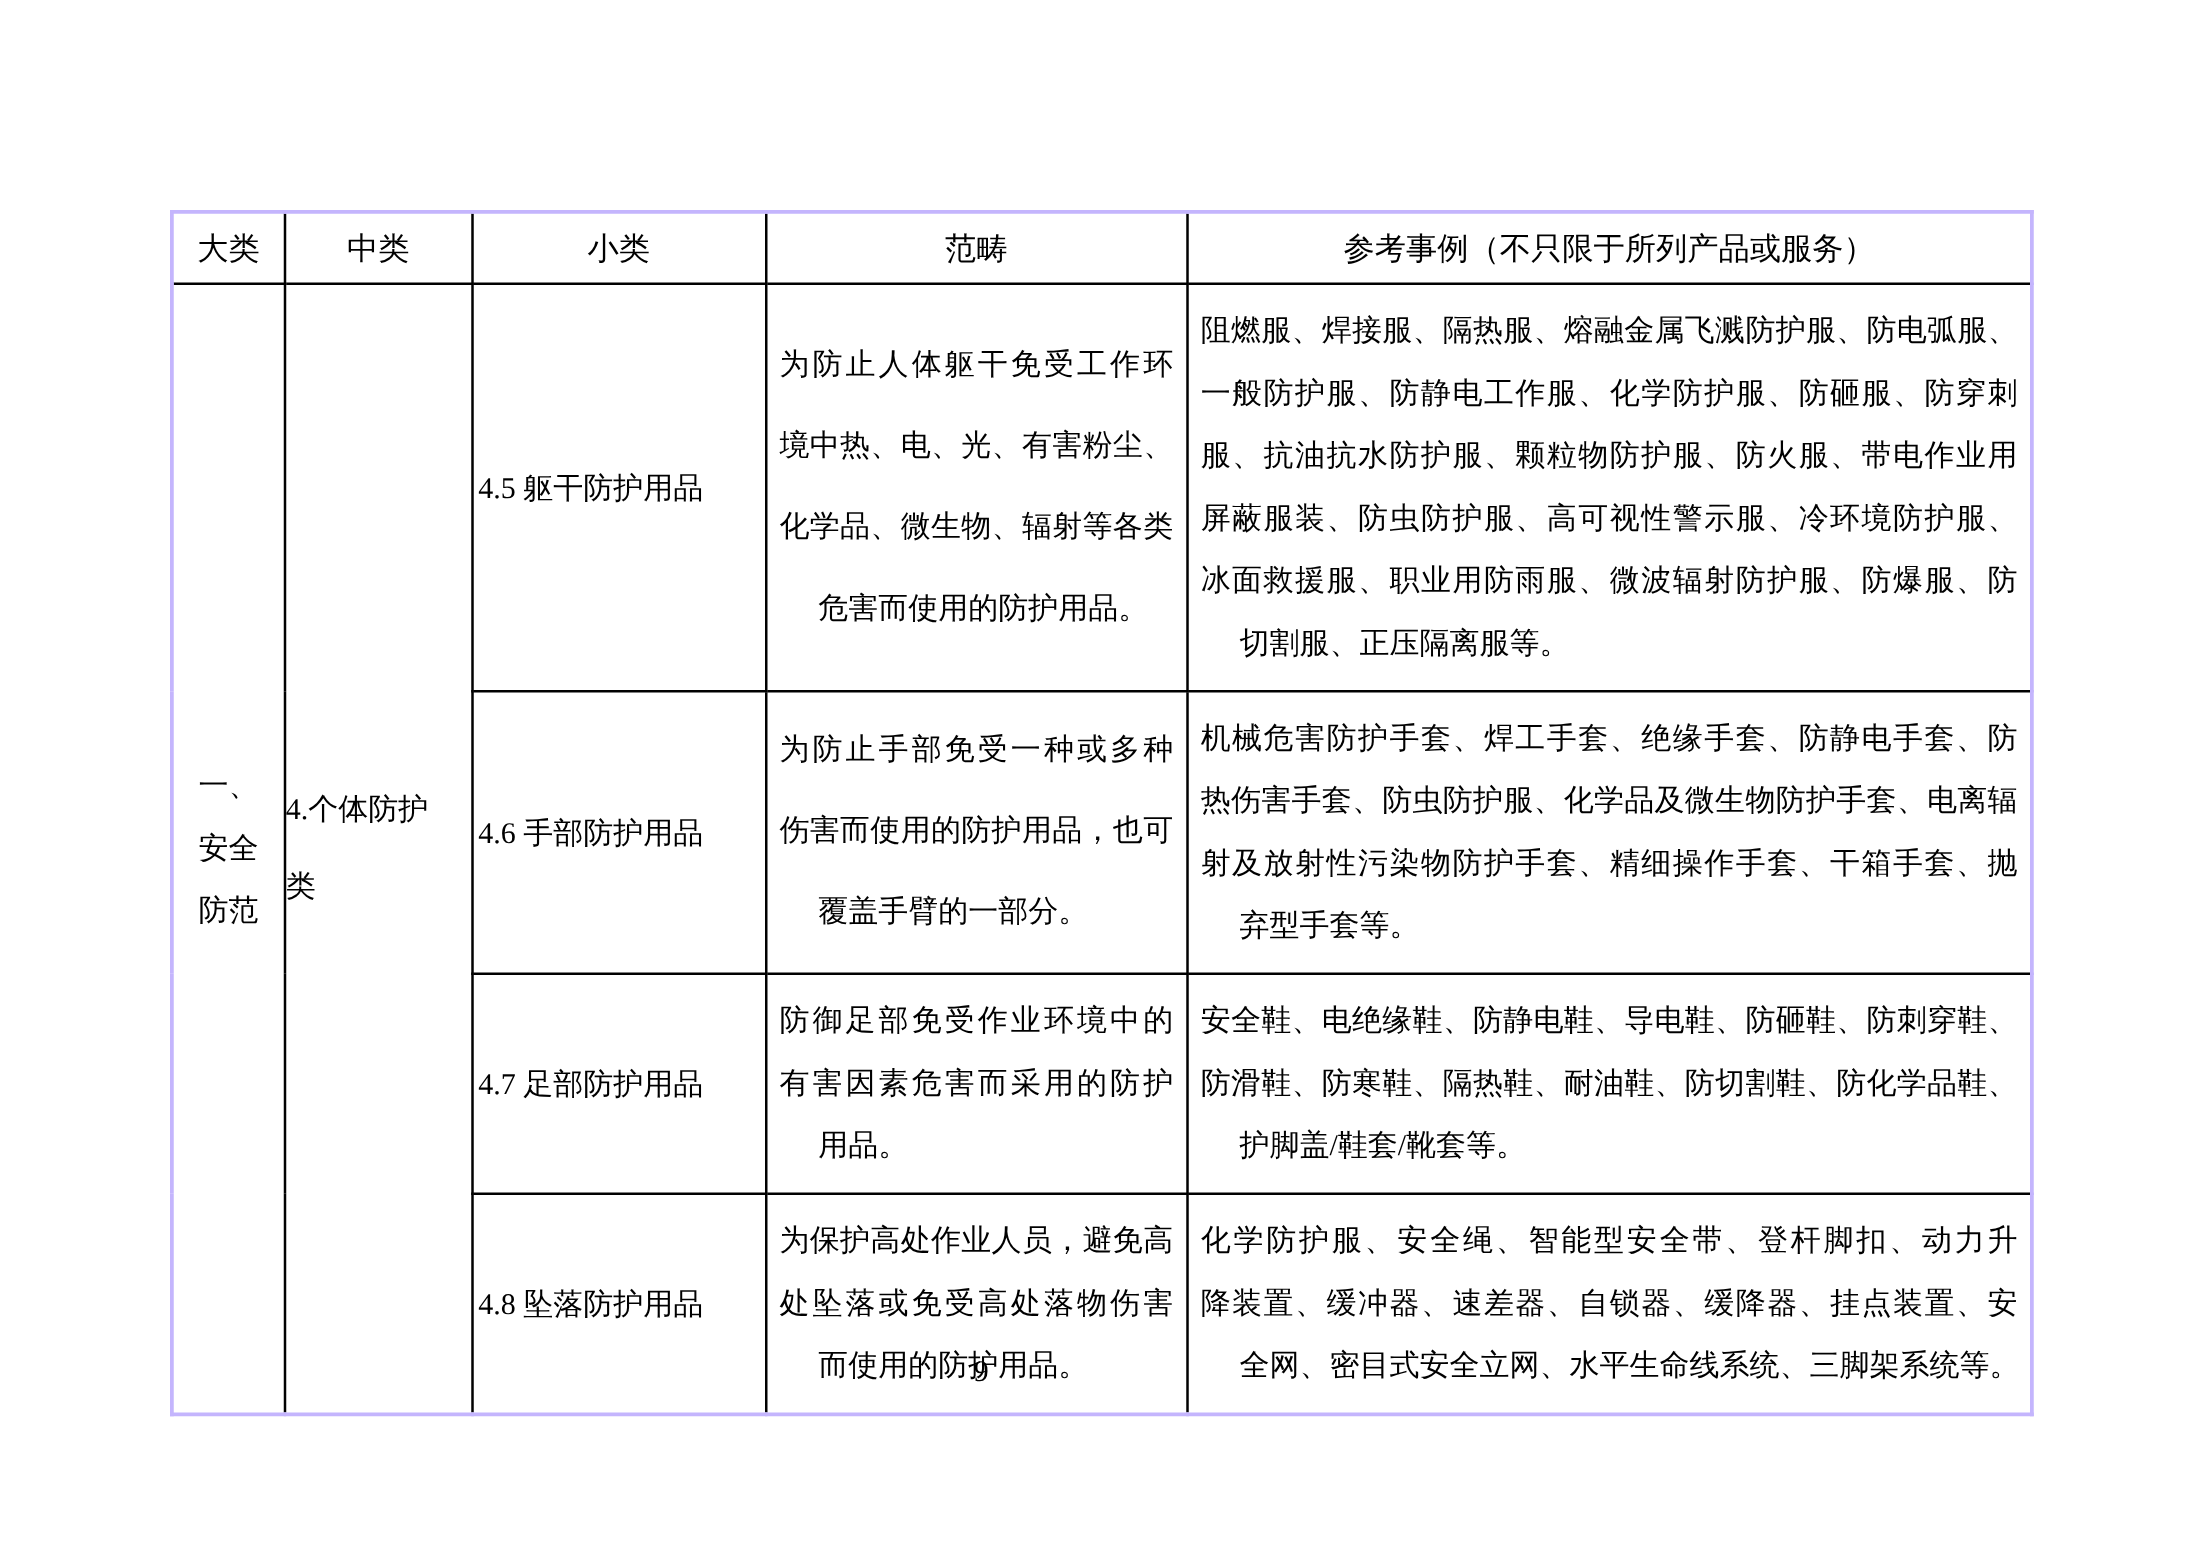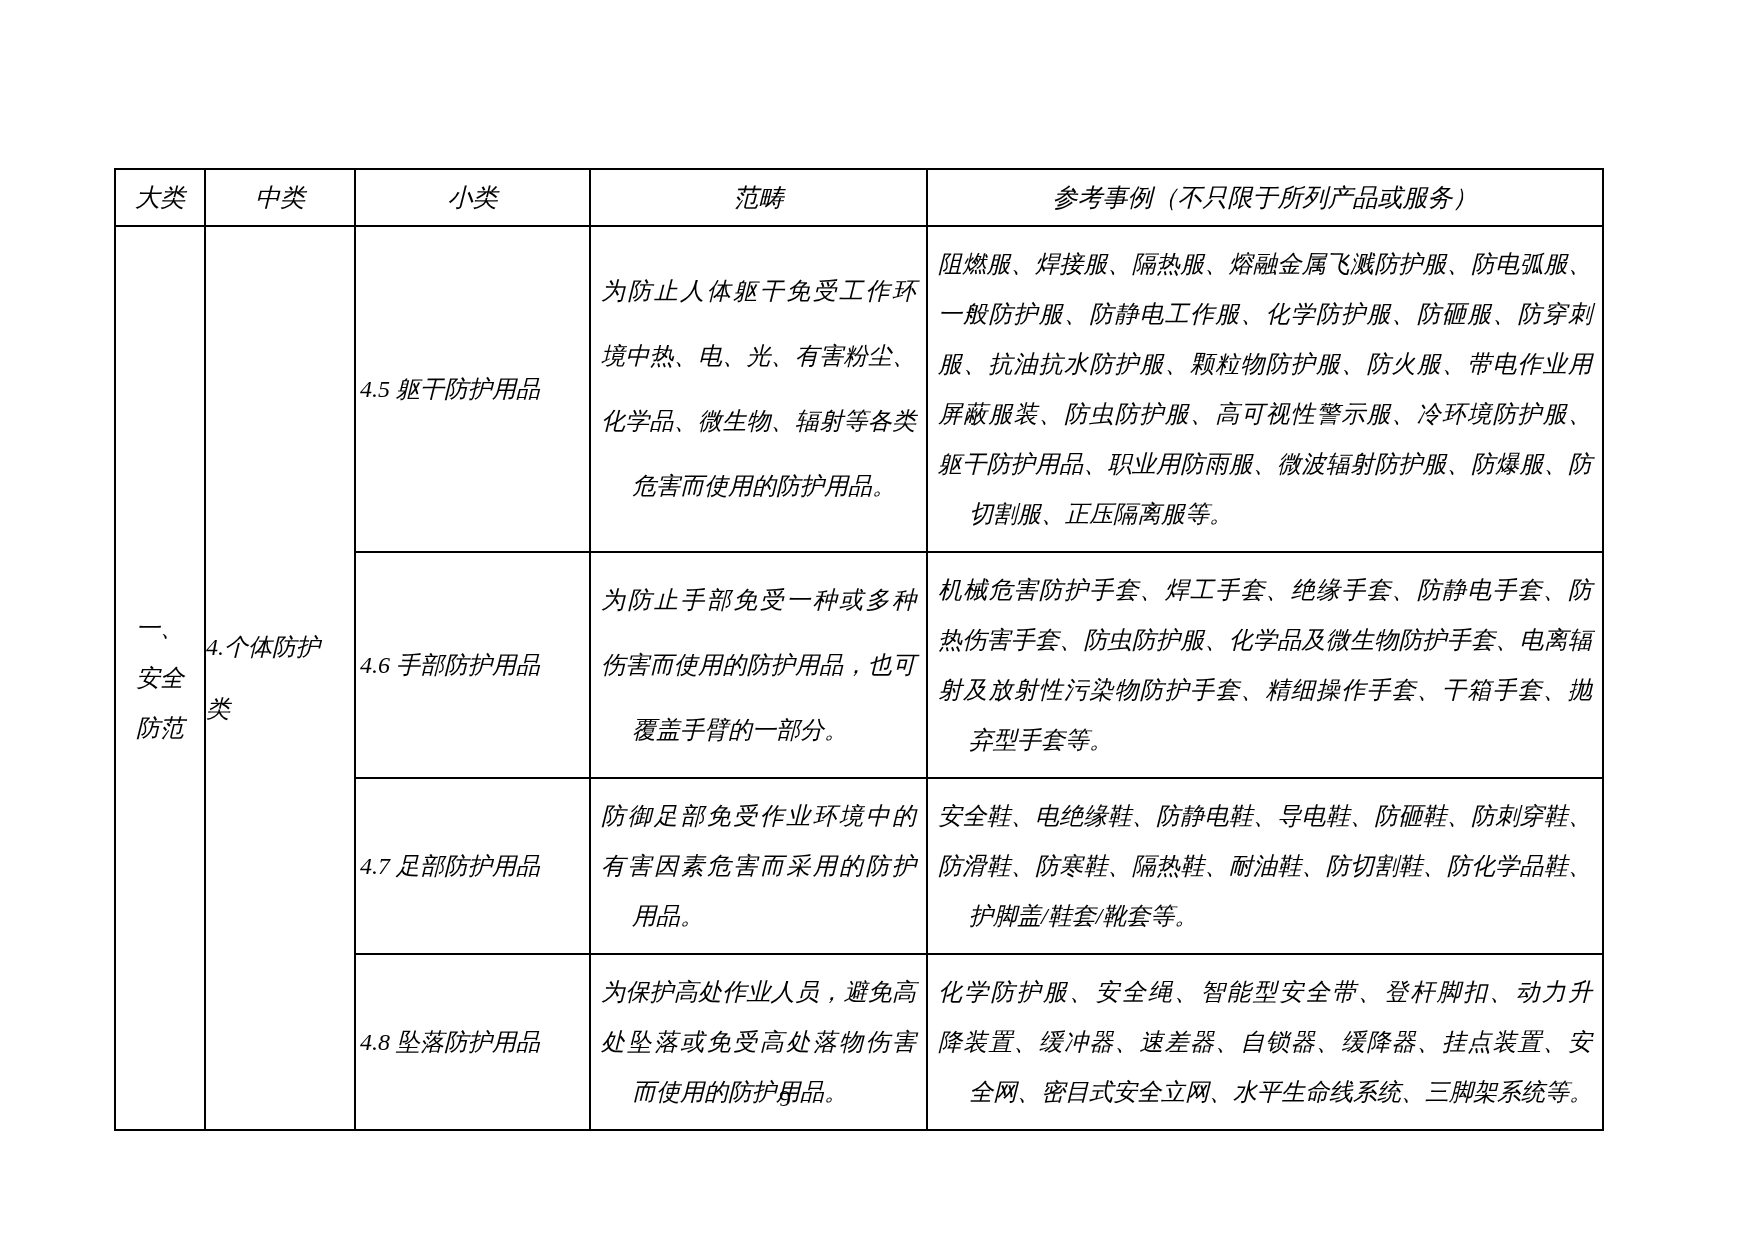--- a/index.html
+++ b/index.html
@@ -5,26 +5,25 @@
   * { margin: 0; padding: 0; box-sizing: border-box; }
   html, body {
     width: 1754px; height: 1240px;
     background: #ffffff;
     font-family: "Liberation Serif", "DejaVu Serif", serif;
     color: #000000;
   }
   .page { position: relative; width: 1754px; height: 1240px; background: #ffffff; overflow: hidden; }
 
   table.cls-table {
-    position: absolute; left: 114px; top: 168px;
+    position: absolute; left: 136px; top: 168px;
     width: 1488px;
     border-collapse: collapse;
     table-layout: fixed;
-    border: 1px solid #c4b5fd;
-    font-style: italic;
+    border: 3px solid #c4b5fd;
   }
   .cls-table th, .cls-table td {
     border: 2px solid #000;
     vertical-align: middle;
     font-size: 24px;
     font-weight: normal;
   }
   thead tr { height: 57px; }
   tr.row-45 { height: 318px; }
   tr.row-46 { height: 199px; }
@@ -94,21 +93,21 @@
           <div class="jline">为防止人体躯干免受工作环</div>
           <div class="jline">境中热、电、光、有害粉尘、</div>
           <div class="jline">化学品、微生物、辐射等各类</div>
           <div class="jline last">危害而使用的防护用品。</div>
         </td>
         <td class="examples">
           <div class="jline">阻燃服、焊接服、隔热服、熔融金属飞溅防护服、防电弧服、</div>
           <div class="jline">一般防护服、防静电工作服、化学防护服、防砸服、防穿刺</div>
           <div class="jline">服、抗油抗水防护服、颗粒物防护服、防火服、带电作业用</div>
           <div class="jline">屏蔽服装、防虫防护服、高可视性警示服、冷环境防护服、</div>
-          <div class="jline">躯干防护用品、职业用防雨服、微波辐射防护服、防爆服、防</div>
+          <div class="jline">冰面救援服、职业用防雨服、微波辐射防护服、防爆服、防</div>
           <div class="jline last">切割服、正压隔离服等。</div>
         </td>
       </tr>
 
       <tr class="row-46">
         <td class="sub">4.6 手部防护用品</td>
         <td class="scope lh-wide">
           <div class="jline">为防止手部免受一种或多种</div>
           <div class="jline">伤害而使用的防护用品，也可</div>
           <div class="jline last">覆盖手臂的一部分。</div>

